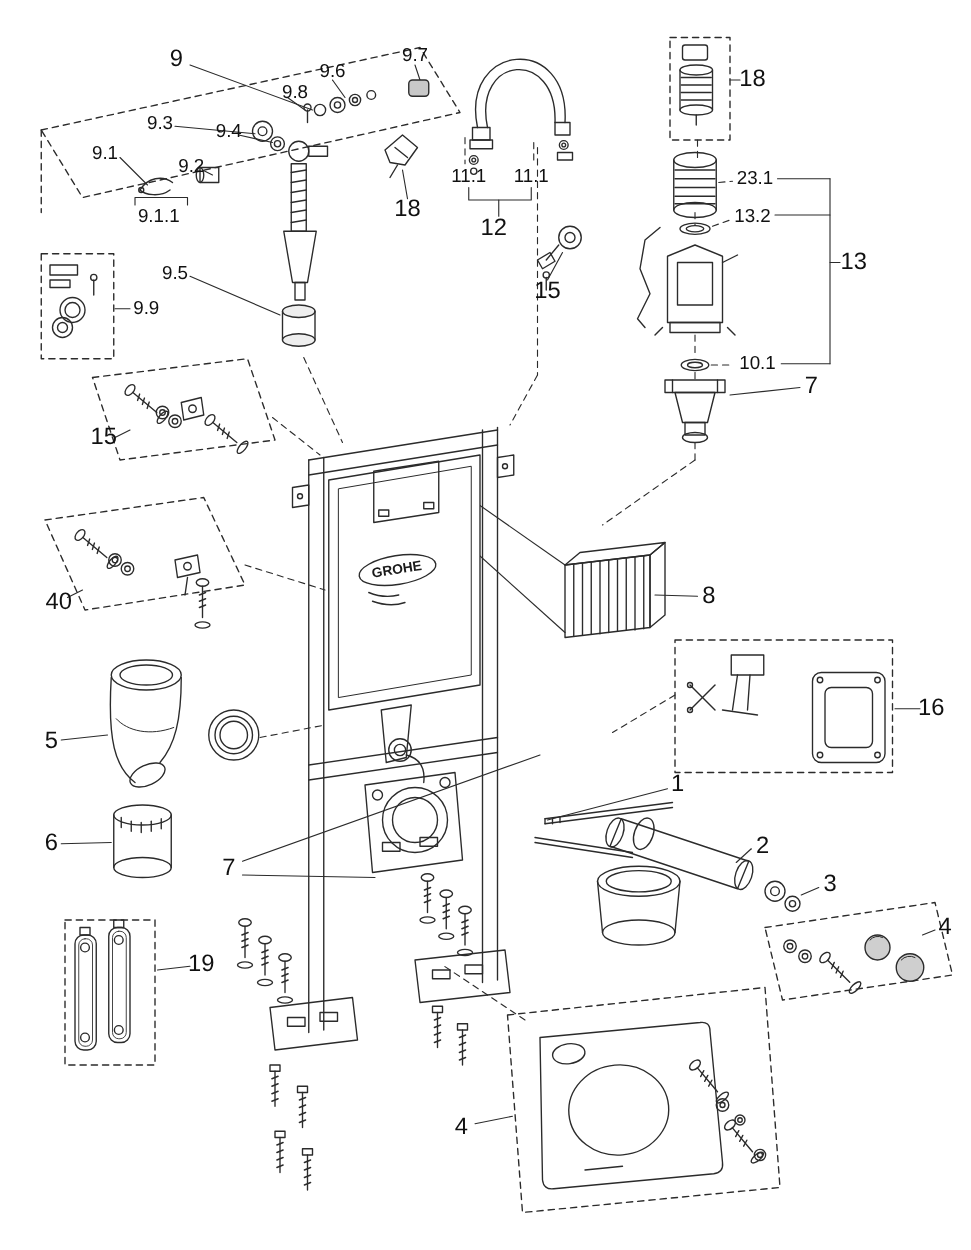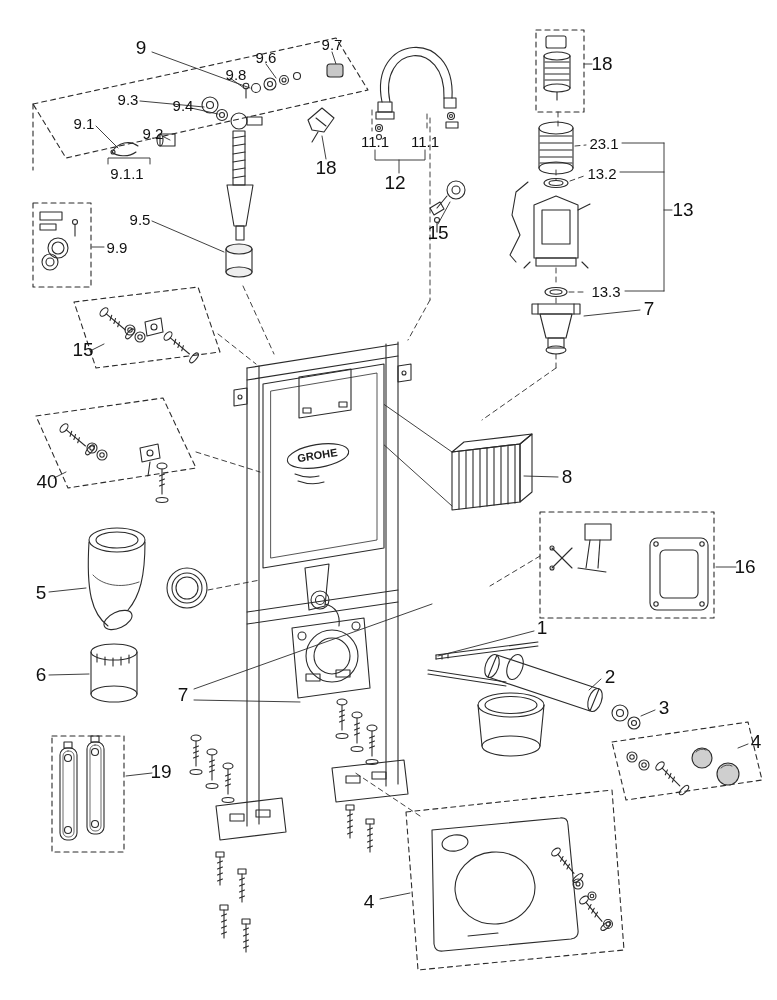--- a/index.html
+++ b/index.html
@@ -461,21 +461,21 @@
   <div class="lbl small" style="left:153px;top:133px">9.2</div>
   <div class="lbl small" style="left:127px;top:173px">9.1.1</div>
   <div class="lbl large" style="left:326px;top:168px">18</div>
   <div class="lbl small" style="left:375px;top:141px">11.1</div>
   <div class="lbl small" style="left:425px;top:141px">11.1</div>
   <div class="lbl large" style="left:395px;top:183px">12</div>
   <div class="lbl large" style="left:438px;top:233px">15</div>
   <div class="lbl small" style="left:604px;top:143px">23.1</div>
   <div class="lbl small" style="left:602px;top:173px">13.2</div>
   <div class="lbl large" style="left:683px;top:210px">13</div>
-  <div class="lbl small" style="left:606px;top:291px">13.3</div>
+  <div class="lbl small" style="left:606px;top:291px">10.1</div>
   <div class="lbl large" style="left:649px;top:309px">7</div>
   <div class="lbl large" style="left:602px;top:64px">18</div>
   <div class="lbl small" style="left:140px;top:219px">9.5</div>
   <div class="lbl small" style="left:117px;top:247px">9.9</div>
   <div class="lbl large" style="left:83px;top:350px">15</div>
   <div class="lbl large" style="left:47px;top:482px">40</div>
   <div class="lbl large" style="left:567px;top:477px">8</div>
   <div class="lbl large" style="left:745px;top:567px">16</div>
   <div class="lbl large" style="left:41px;top:593px">5</div>
   <div class="lbl large" style="left:41px;top:675px">6</div>

